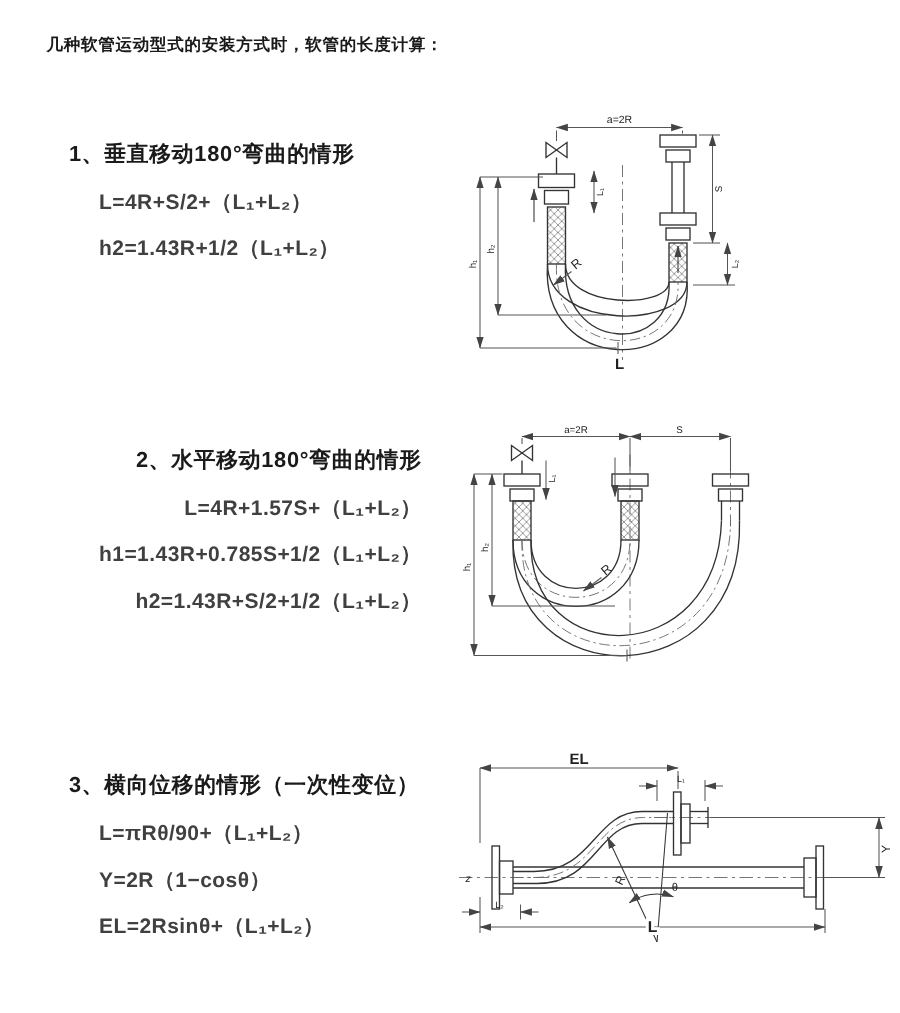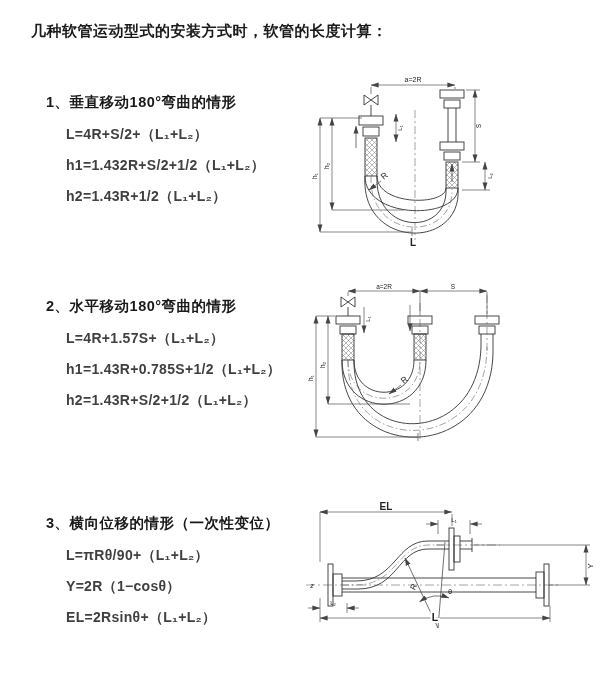--- a/index.html
+++ b/index.html
@@ -3,46 +3,45 @@
 <meta charset="utf-8">
 <style>
   html,body{margin:0;padding:0;}
   body{
     width:600px;height:675px;position:relative;overflow:hidden;
     background:#ffffff;color:#1a1a1a;
     font-family:"Liberation Sans","DejaVu Sans",sans-serif;
   }
   .doc-title{
     position:absolute;left:31px;top:22px;
-    font-size:15px;font-weight:700;letter-spacing:0.5px;white-space:nowrap;
+    font-size:11px;font-weight:700;letter-spacing:0.5px;white-space:nowrap;
   }
   .section{position:absolute;left:46px;}
   .sec-heading{font-size:14.5px;font-weight:700;letter-spacing:0.5px;margin:0;white-space:nowrap;}
   .formulas{margin:7px 0 0 20px;padding:0;list-style:none;}
   .formulas li{
     font-size:14px;font-weight:600;line-height:31px;
     letter-spacing:0.3px;white-space:nowrap;color:#404040;
   }
-  #sec1{top:93px;} #sec2{top:297px;} #sec3{top:514px;}
+  #sec1{top:93px;} #sec2{top:297px;text-align:right;} #sec3{top:514px;}
   .diagram{position:absolute;}
   #diagram1{left:312px;top:70px;width:250px;height:182px;}
   #diagram2{left:306px;top:283px;width:286px;height:166px;}
   #diagram3{left:298px;top:502px;width:300px;height:150px;}
   svg text{fill:#222;font-family:"Liberation Sans","DejaVu Sans",sans-serif;}
 </style>
 </head>
 <body>
 
 <div class="doc-title">几种软管运动型式的安装方式时，软管的长度计算：</div>
 
 <div class="section" id="sec1">
   <div class="sec-heading">1、垂直移动180°弯曲的情形</div>
   <ul class="formulas">
     <li>L=4R+S/2+（L₁+L₂）</li>
-    <li>h1=1.432R+S/2+1/2（L₁+L₂）</li>
     <li>h2=1.43R+1/2（L₁+L₂）</li>
   </ul>
 </div>
 
 <div class="section" id="sec2">
   <div class="sec-heading">2、水平移动180°弯曲的情形</div>
   <ul class="formulas">
     <li>L=4R+1.57S+（L₁+L₂）</li>
     <li>h1=1.43R+0.785S+1/2（L₁+L₂）</li>
     <li>h2=1.43R+S/2+1/2（L₁+L₂）</li>

